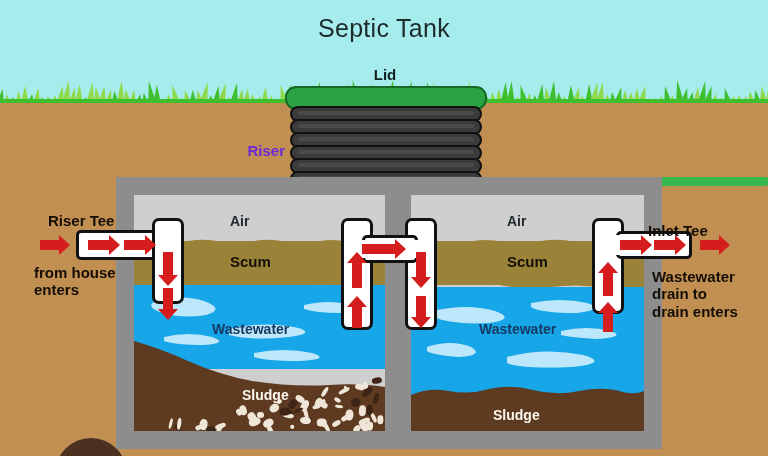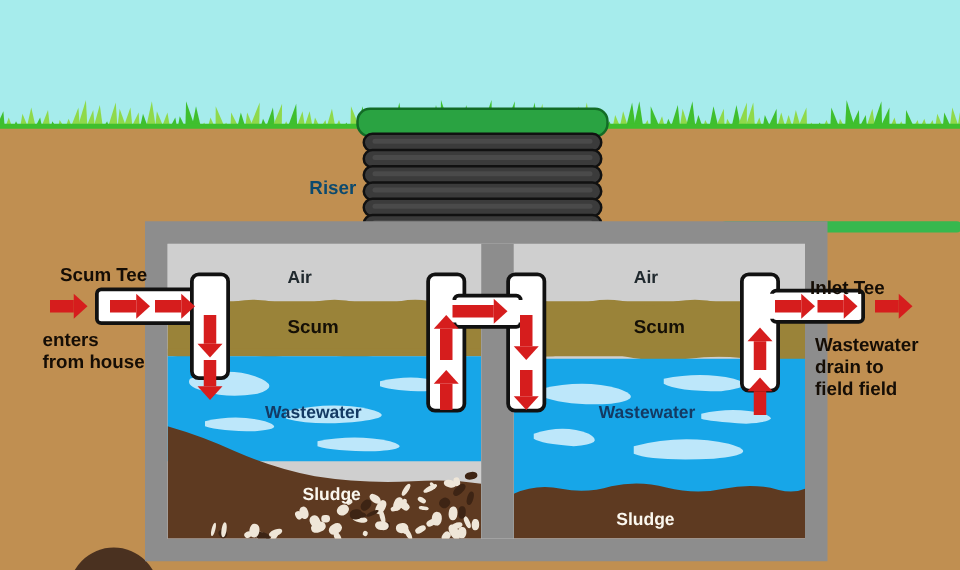--- a/index.html
+++ b/index.html
@@ -25,21 +25,21 @@
   .lid-label{position:absolute;left:330px;top:66px;width:110px;text-align:center;
     font-size:15px;font-weight:bold;color:#12201f;}
   .lid{position:absolute;left:285px;top:86px;width:202px;height:24px;
     background:#2aa342;border:2px solid #136b26;border-radius:11px/11px;box-sizing:border-box;}
   .lid-top{position:absolute;left:289px;top:89px;width:194px;height:9px;background:#37b84e;border-radius:9px;}
   .riser{position:absolute;left:290px;top:106px;width:192px;height:76px;}
   .ring{position:absolute;left:0;width:192px;height:16px;background:#3b3b3b;
     border:2px solid #111;border-radius:9px;box-sizing:border-box;}
   .ring i{position:absolute;left:6px;top:3px;right:6px;height:4px;background:#4a4a4a;border-radius:4px;}
   .riser-label{position:absolute;left:205px;top:142px;width:80px;text-align:right;
-    font-size:15px;font-weight:bold;color:#0c4a6e;}
+    font-size:15px;font-weight:bold;color:#6d28d9;}
 
   
   .tank{position:absolute;left:116px;top:177px;width:546px;height:272px;
     background:#8d8d8d;}
   .tank-in{position:absolute;left:134px;top:195px;width:510px;height:236px;background:#cfcfcf;overflow:hidden;}
 
   .chamber{position:absolute;top:0;height:236px;overflow:hidden;}
   .ch-left{left:0;width:251px;}
   .ch-right{left:277px;width:233px;}
   .divider{position:absolute;left:251px;top:0;width:26px;height:236px;background:#8d8d8d;}
@@ -214,21 +214,23 @@
       <div class="blade" style="left: 740px; border-bottom: 12px solid rgb(143, 217, 74); transform: skewX(-10deg);"></div>
       <div class="blade" style="left: 746px; border-bottom: 17px solid rgb(143, 217, 74); transform: skewX(8deg);"></div>
       <div class="blade" style="left: 752px; border-bottom: 18px solid rgb(63, 191, 46); transform: skewX(10deg);"></div>
       <div class="blade" style="left: 758px; border-bottom: 22px solid rgb(143, 217, 74); transform: skewX(6deg);"></div>
       <div class="blade" style="left: 764px; border-bottom: 18px solid rgb(143, 217, 74); transform: skewX(7deg);"></div>
       <div style="position: absolute; left: 0px; bottom: 0px; width: 768px; height: 9px; background: rgb(63, 191, 46);"></div>
     </div>
   <div class="soil"></div>
   <div class="rock-bl"></div>
 
-
+  <div class="title">Septic Tank</div>
+
+  <div class="lid-label">Lid</div>
   <div class="lid">
       <div class="lid-top"></div>
     </div>
   <div class="riser" id="riser">
       <div class="ring" style="top: 0px;">
         <i></i>
       </div>
       <div class="ring" style="top: 13px;">
         <i></i>
       </div>
@@ -391,24 +393,24 @@
     </div>
     <div class="ar ar-d" style="left:158px;top:252px;width:20px;height:34px;">
       <div class="sh" style="height:23px;"></div>
         <div class="hd"></div>
     </div>
     <div class="ar ar-d" style="left:158px;top:288px;width:20px;height:32px;">
       <div class="sh" style="height:21px;"></div>
         <div class="hd"></div>
     </div>
 
-    <div class="sidetxt tee-title" style="left:48px;top:212px;">Scum Tee</div>
+    <div class="sidetxt tee-title" style="left:48px;top:212px;">Riser Tee</div>
     <div class="sidetxt tee-desc" style="left:34px;top:264px;">
+      <div>from house</div>
       <div>enters</div>
-      <div>from house</div>
     </div>
   </div>
 
   <div>
     <div class="pipe v" style="left:341px;top:218px;width:32px;height:112px;"></div>
     <div class="pipe v" style="left:405px;top:218px;width:32px;height:112px;"></div>
     <div class="pipe h" style="left:362px;top:235px;width:56px;height:28px;"></div>
     <div class="joint" style="left:345px;top:240px;width:88px;height:18px;"></div>
 
     <div class="ar ar-u" style="left:347px;top:252px;width:20px;height:36px;">
@@ -456,17 +458,17 @@
     </div>
     <div class="ar ar-r" style="left:700px;top:235px;width:30px;height:20px;">
       <div class="sh" style="width:19px;"></div>
         <div class="hd"></div>
     </div>
 
     <div class="sidetxt tee-title" style="left:648px;top:222px;">Inlet Tee</div>
     <div class="sidetxt tee-desc" style="left:652px;top:268px;">
       <div>Wastewater</div>
       <div>drain to</div>
-      <div>field field</div>
+      <div>drain enters</div>
     </div>
   </div>
 
 </div>
 
 </body></html>

